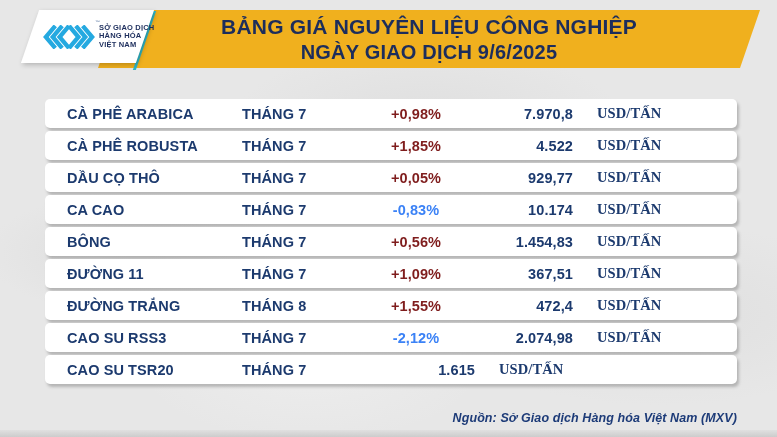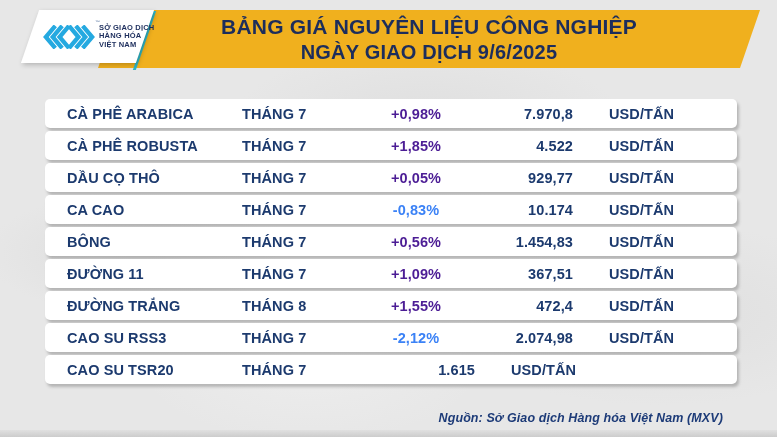--- a/index.html
+++ b/index.html
@@ -34,26 +34,26 @@
     letter-spacing:.2px;white-space:nowrap;}
   
   .rows{position:absolute;left:45px;top:99px;width:692px;display:flex;
     flex-direction:column;gap:3px;z-index:1;}
   .row{height:29px;background:#fff;border-radius:5px;
     box-shadow:2px 3px 3px rgba(120,120,120,.45);
     display:grid;grid-template-columns:175px 115px 118px 98px auto;
     align-items:center;padding-left:22px;
     font-weight:bold;font-size:14.5px;color:#1c3a6e;letter-spacing:.1px;}
   .cell-change{text-align:center;}
-  .cell-change.up{color:#4c1d95;}
+  .cell-change.up{color:#7f1d1d;}
   .cell-change.down{color:#3b82f6;}
   .cell-price{text-align:right;}
-  .cell-unit{padding-left:36px;}
+  .cell-unit{padding-left:24px;font-family:Liberation Serif, serif;}
   
-  .footer-note{position:absolute;right:54px;top:411px;font-size:12.5px;font-style:italic;
+  .footer-note{position:absolute;right:40px;top:411px;font-size:12.5px;font-style:italic;
     font-weight:bold;color:#1d3b78;letter-spacing:.1px;}
 </style>
 </head>
 <body>
 
 <div class="canvas">
 
   <div class="banner">
     <div class="banner-inner">
       <div class="title1">BẢNG GIÁ NGUYÊN LIỆU CÔNG NGHIỆP</div>

